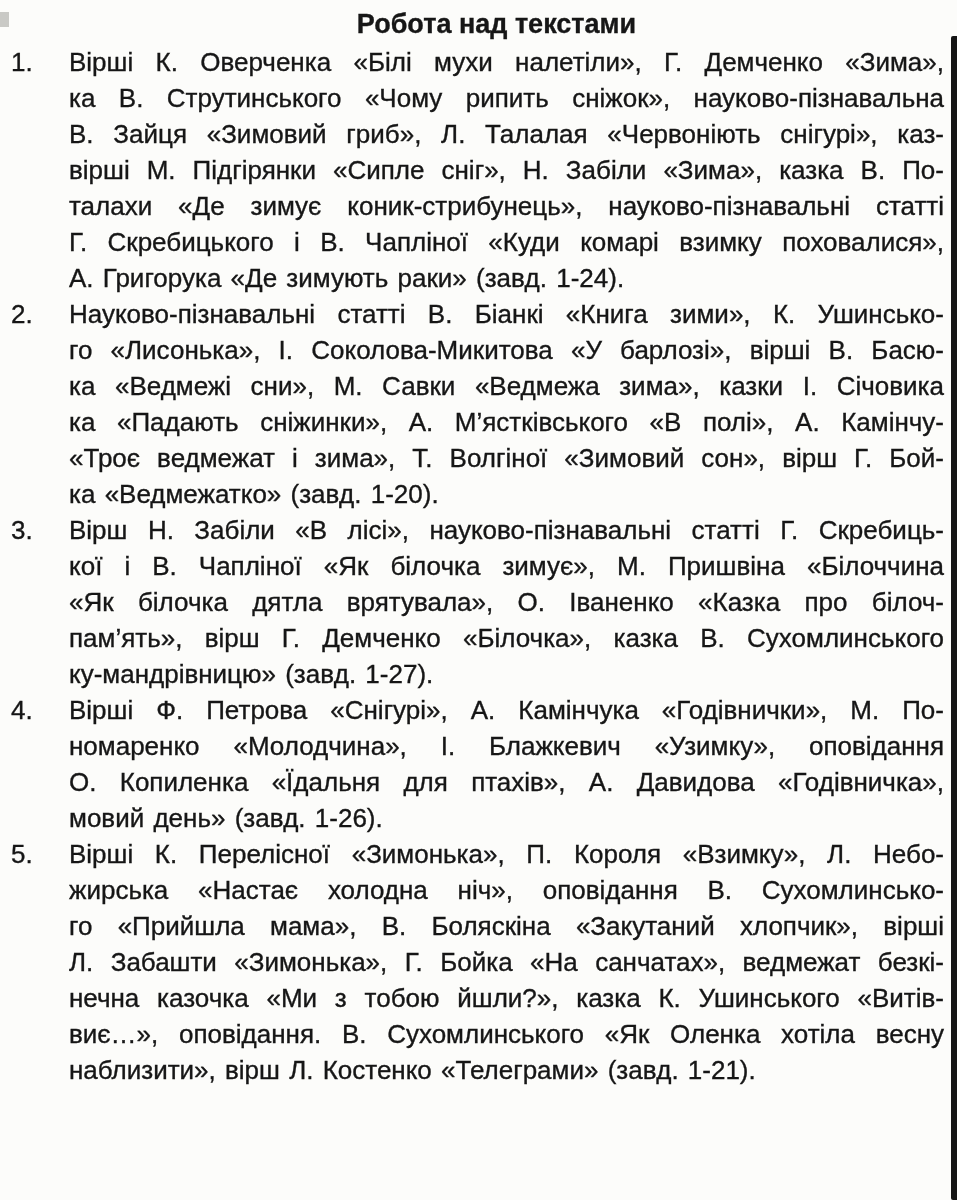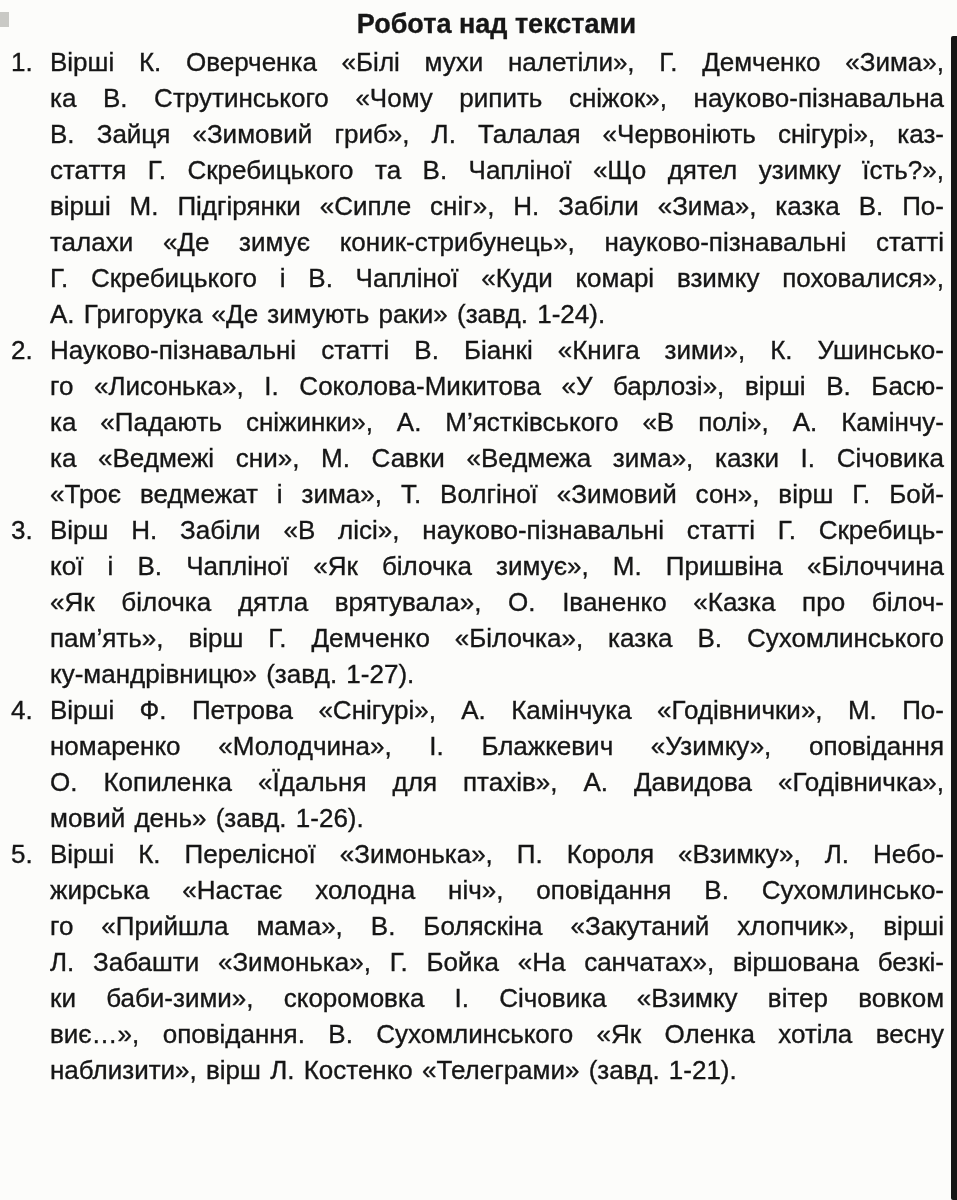--- a/index.html
+++ b/index.html
@@ -32,20 +32,21 @@
     box-sizing: border-box;
     padding-left: 11px;
     font-size: 26px;
     line-height: 36px;
     flex: none;
   }
   .text {
     flex: 1;
     padding-right: 13px;
     min-width: 0;
+    margin-left: 19px;
   }
   .ln {
     font-size: 26px;
     line-height: 36px;
     text-align: justify;
     text-align-last: justify;
     word-spacing: 2px;
     white-space: normal;
   }
   .ln.last { text-align-last: left; }
@@ -74,36 +75,36 @@
   <div class="title">Робота над текстами</div>
 
   <div class="list">
 
     <div class="item">
       <div class="num">1.</div>
       <div class="text">
         <div class="ln">Вірші К. Оверченка «Білі мухи налетіли», Г. Демченко «Зима»,</div>
         <div class="ln">ка В. Струтинського «Чому рипить сніжок», науково-пізнавальна</div>
         <div class="ln">В. Зайця «Зимовий гриб», Л. Талалая «Червоніють снігурі», каз-</div>
-        <div class="ln">стаття Г. Скребицького та В. Чапліної «Що дятел узимку їсть?»,</div>
         <div class="ln">вірші М. Підгірянки «Сипле сніг», Н. Забіли «Зима», казка В. По-</div>
         <div class="ln">талахи «Де зимує коник-стрибунець», науково-пізнавальні статті</div>
         <div class="ln">Г. Скребицького і В. Чапліної «Куди комарі взимку поховалися»,</div>
         <div class="ln last">А. Григорука «Де зимують раки» (завд. 1-24).</div>
       </div>
     </div>
 
     <div class="item">
       <div class="num">2.</div>
       <div class="text">
         <div class="ln">Науково-пізнавальні статті В. Біанкі «Книга зими», К. Ушинсько-</div>
         <div class="ln">го «Лисонька», І. Соколова-Микитова «У барлозі», вірші В. Басю-</div>
+        <div class="ln">ка «Ведмежі сни», М. Савки «Ведмежа зима», казки І. Січовика</div>
         <div class="ln">ка «Падають сніжинки», А. М’ястківського «В полі», А. Камінчу-</div>
-        <div class="ln">ка «Ведмежі сни», М. Савки «Ведмежа зима», казки І. Січовика</div>
         <div class="ln">«Троє ведмежат і зима», Т. Волгіної «Зимовий сон», вірш Г. Бой-</div>
+        <div class="ln last">ка «Ведмежатко» (завд. 1-20).</div>
       </div>
     </div>
 
     <div class="item">
       <div class="num">3.</div>
       <div class="text">
         <div class="ln">Вірш Н. Забіли «В лісі», науково-пізнавальні статті Г. Скребиць-</div>
         <div class="ln">кої і В. Чапліної «Як білочка зимує», М. Пришвіна «Білоччина</div>
         <div class="ln">«Як білочка дятла врятувала», О. Іваненко «Казка про білоч-</div>
         <div class="ln">пам’ять», вірш Г. Демченко «Білочка», казка В. Сухомлинського</div>
@@ -120,21 +121,21 @@
         <div class="ln last">мовий день» (завд. 1-26).</div>
       </div>
     </div>
 
     <div class="item">
       <div class="num">5.</div>
       <div class="text">
         <div class="ln">Вірші К. Перелісної «Зимонька», П. Короля «Взимку», Л. Небо-</div>
         <div class="ln">жирська «Настає холодна ніч», оповідання В. Сухомлинсько-</div>
         <div class="ln">го «Прийшла мама», В. Боляскіна «Закутаний хлопчик», вірші</div>
-        <div class="ln">Л. Забашти «Зимонька», Г. Бойка «На санчатах», віршована безкі-</div>
-        <div class="ln">ки баби-зими», скоромовка І. Січовика «Взимку вітер вовком</div>
+        <div class="ln">Л. Забашти «Зимонька», Г. Бойка «На санчатах», ведмежат безкі-</div>
+        <div class="ln">нечна казочка «Ми з тобою йшли?», казка К. Ушинського «Витів-</div>
         <div class="ln">виє…», оповідання. В. Сухомлинського «Як Оленка хотіла весну</div>
         <div class="ln last">наблизити», вірш Л. Костенко «Телеграми» (завд. 1-21).</div>
       </div>
     </div>
 
   </div>
 </div>
 
 </body></html>

